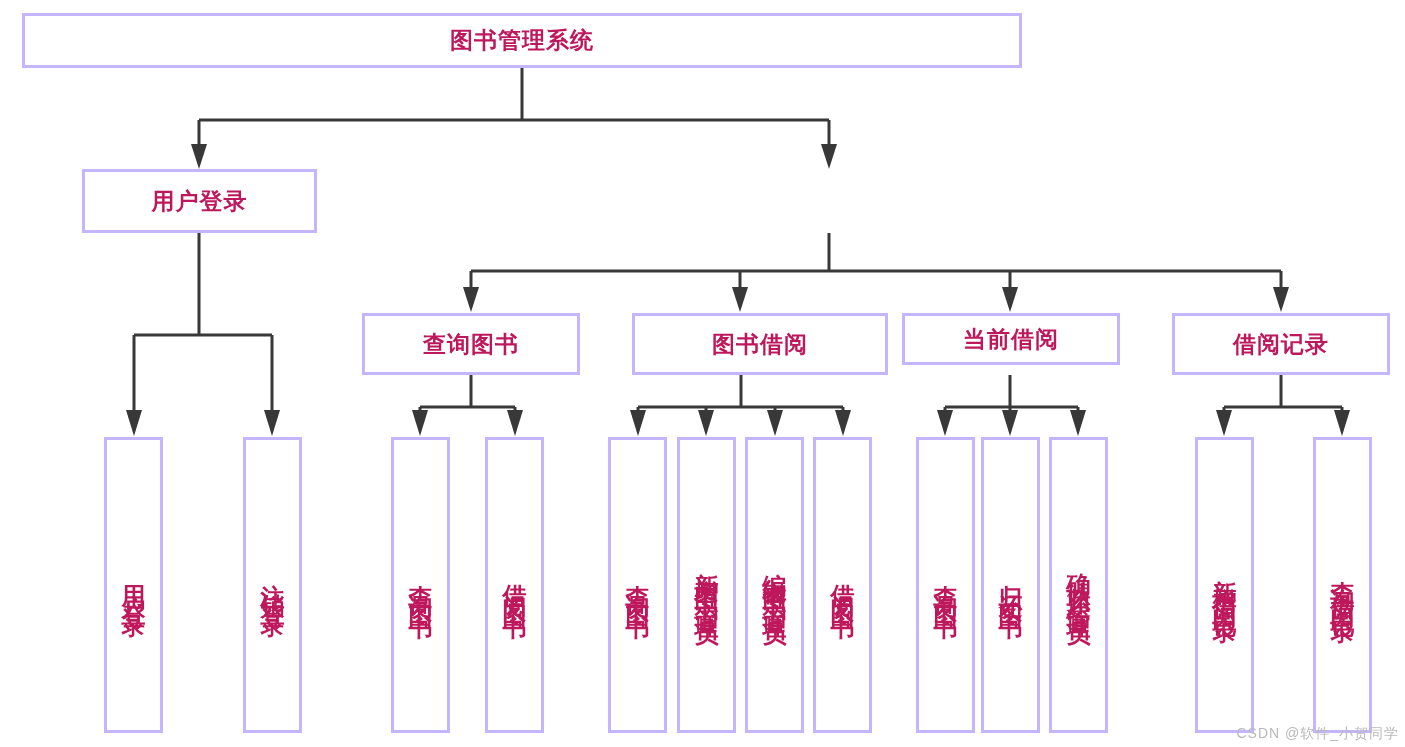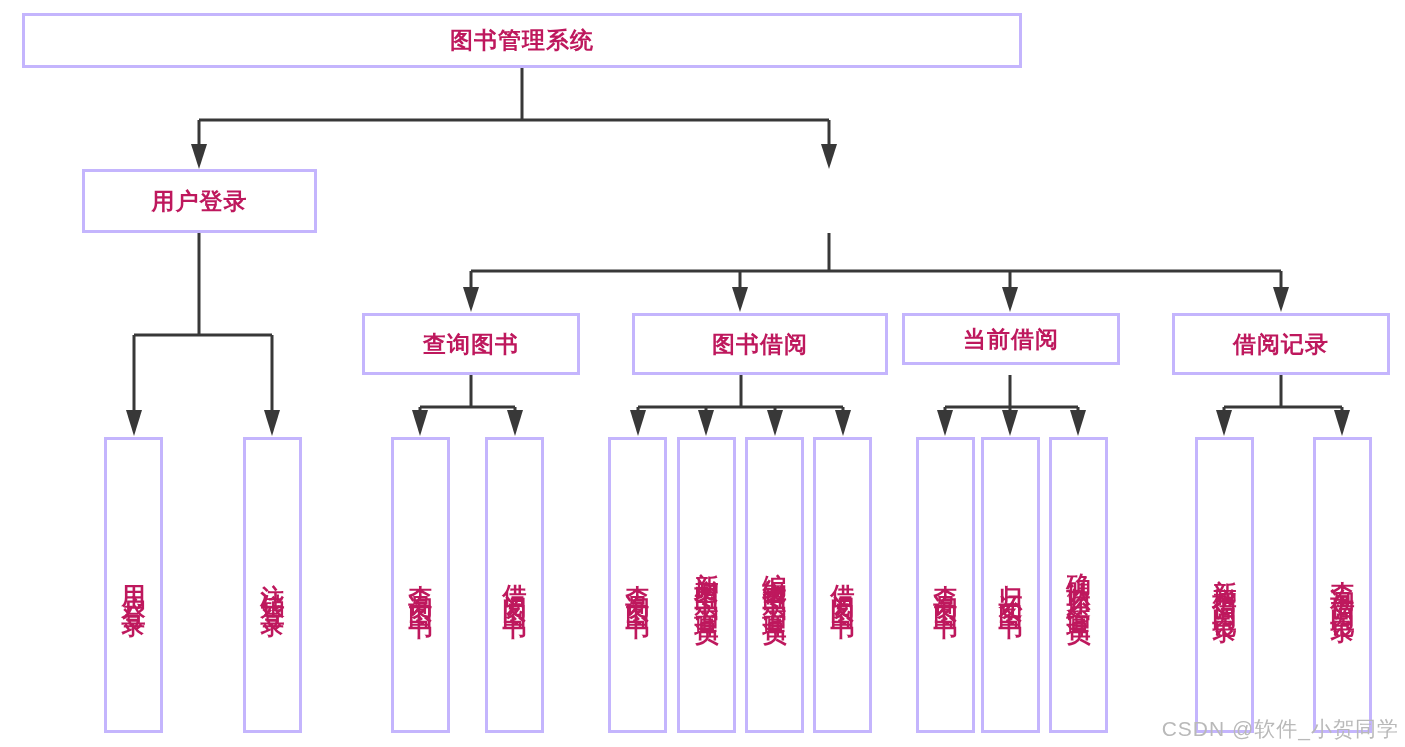--- a/index.html
+++ b/index.html
@@ -46,21 +46,21 @@
     line-height: 1;
     white-space: nowrap;
   }
   .sp4 { letter-spacing: 10px; }
   .sp6 { letter-spacing: 8px; }
   .sp9 { letter-spacing: 7px; }
   .watermark {
     position: absolute;
     right: 6px;
     bottom: 4px;
-    font-size: 21px;
+    font-size: 14px;
     color: #b9b9b9;
     letter-spacing: 1px;
     z-index: 5;
     white-space: nowrap;
     margin-top: 44px;
   }
 </style>
 </head>
 <body>
 

